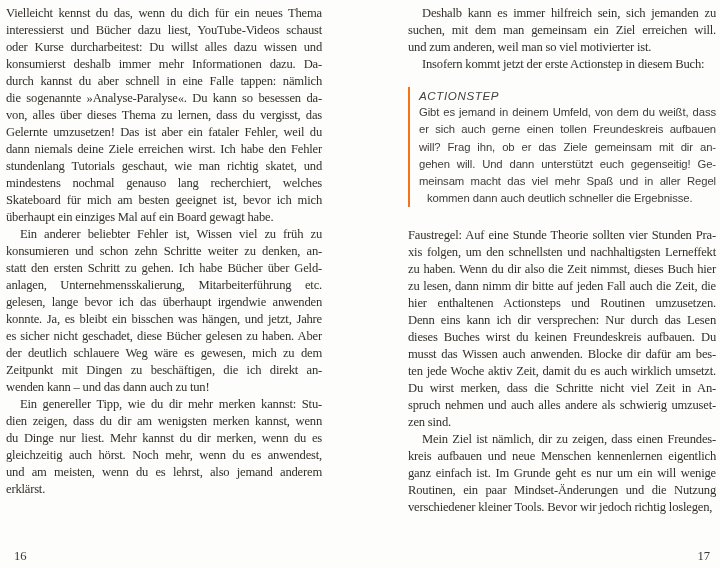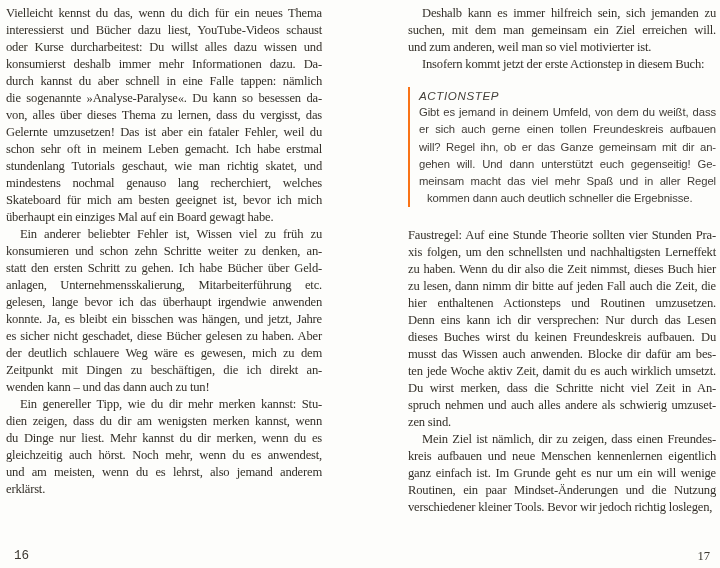--- a/index.html
+++ b/index.html
@@ -77,39 +77,39 @@
     padding-left: 8px;
   }
 
   .page-number {
     position: absolute;
     top: 549px;
     font-size: 12.6px;
     line-height: 14px;
     color: #3a362f;
   }
-  .page-number-left  { left: 8px; font-family: Liberation Mono, monospace; }
+  .page-number-left  { left: 8px; }
   .page-number-right { right: 6px; }
 </style>
 </head>
 <body>
 
 <div class="spread">
 
   <section class="page page-left">
     <div class="text-column">
         <div class="line">Vielleicht kennst du das, wenn du dich für ein neues Thema</div>
         <div class="line">interessierst und Bücher dazu liest, YouTube-Videos schaust</div>
         <div class="line">oder Kurse durcharbeitest: Du willst alles dazu wissen und</div>
         <div class="line">konsumierst deshalb immer mehr Informationen dazu. Da-</div>
         <div class="line">durch kannst du aber schnell in eine Falle tappen: nämlich</div>
         <div class="line">die sogenannte »Analyse-Paralyse«. Du kann so besessen da-</div>
         <div class="line">von, alles über dieses Thema zu lernen, dass du vergisst, das</div>
         <div class="line">Gelernte umzusetzen! Das ist aber ein fataler Fehler, weil du</div>
-        <div class="line">schon sehr oft in meinem Leben gemacht. Ich habe erstmal</div>
+        <div class="line">dann niemals deine Ziele erreichen wirst. Ich habe den Fehler</div>
         <div class="line">stundenlang Tutorials geschaut, wie man richtig skatet, und</div>
         <div class="line">mindestens nochmal genauso lang recherchiert, welches</div>
         <div class="line">Skateboard für mich am besten geeignet ist, bevor ich mich</div>
         <div class="line line-last">überhaupt ein einziges Mal auf ein Board gewagt habe.</div>
         <div class="line line-indent">Ein anderer beliebter Fehler ist, Wissen viel zu früh zu</div>
         <div class="line">konsumieren und schon zehn Schritte weiter zu denken, an-</div>
         <div class="line">statt den ersten Schritt zu gehen. Ich habe Bücher über Geld-</div>
         <div class="line">anlagen, Unternehmensskalierung, Mitarbeiterführung etc.</div>
         <div class="line">gelesen, lange bevor ich das überhaupt irgendwie anwenden</div>
         <div class="line">konnte. Ja, es bleibt ein bisschen was hängen, und jetzt, Jahre</div>
@@ -130,21 +130,21 @@
   <section class="page page-right">
     <div class="text-column">
         <div class="line line-indent">Deshalb kann es immer hilfreich sein, sich jemanden zu</div>
         <div class="line">suchen, mit dem man gemeinsam ein Ziel erreichen will.</div>
         <div class="line line-last">und zum anderen, weil man so viel motivierter ist.</div>
         <div class="line line-last line-indent">Insofern kommt jetzt der erste Actionstep in diesem Buch:</div>
         <div class="actionstep">
           <div class="actionstep-title">ACTIONSTEP</div>
           <div class="aline">Gibt es jemand in deinem Umfeld, von dem du weißt, dass</div>
           <div class="aline">er sich auch gerne einen tollen Freundeskreis aufbauen</div>
-          <div class="aline">will? Regel ihn, ob er das Ganze gemeinsam mit dir an-</div>
+          <div class="aline">will? Frag ihn, ob er das Ziele gemeinsam mit dir an-</div>
           <div class="aline">gehen will. Und dann unterstützt euch gegenseitig! Ge-</div>
           <div class="aline">meinsam macht das viel mehr Spaß und in aller Regel</div>
           <div class="aline line-last">kommen dann auch deutlich schneller die Ergebnisse.</div>
         </div>
         <div class="line">Faustregel: Auf eine Stunde Theorie sollten vier Stunden Pra-</div>
         <div class="line">xis folgen, um den schnellsten und nachhaltigsten Lerneffekt</div>
         <div class="line">zu haben. Wenn du dir also die Zeit nimmst, dieses Buch hier</div>
         <div class="line">zu lesen, dann nimm dir bitte auf jeden Fall auch die Zeit, die</div>
         <div class="line">hier enthaltenen Actionsteps und Routinen umzusetzen.</div>
         <div class="line">Denn eins kann ich dir versprechen: Nur durch das Lesen</div>

